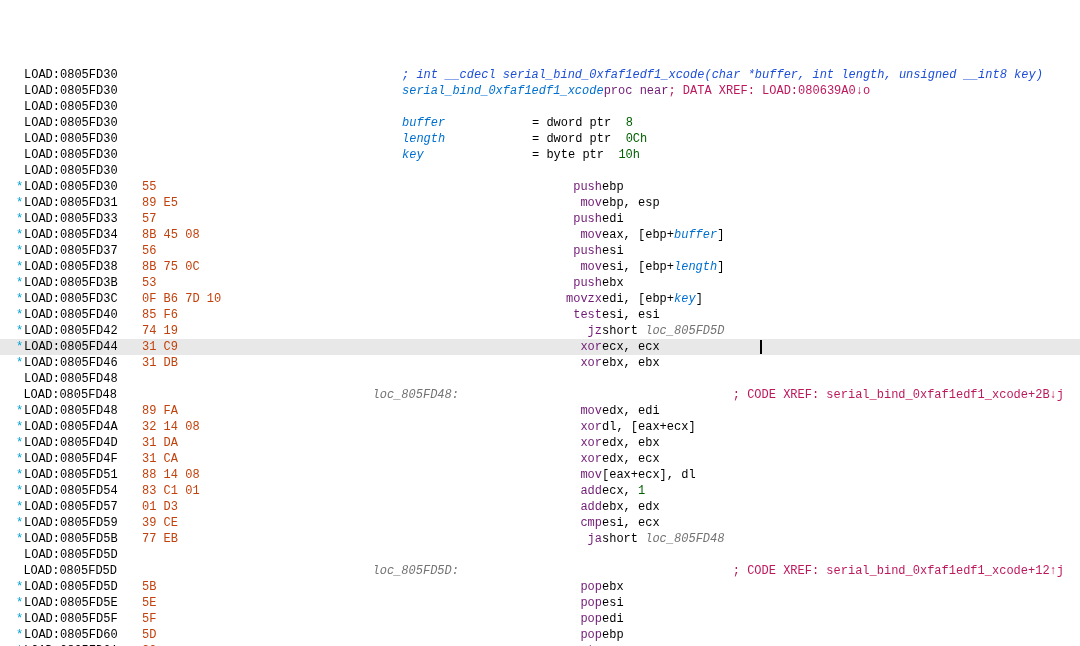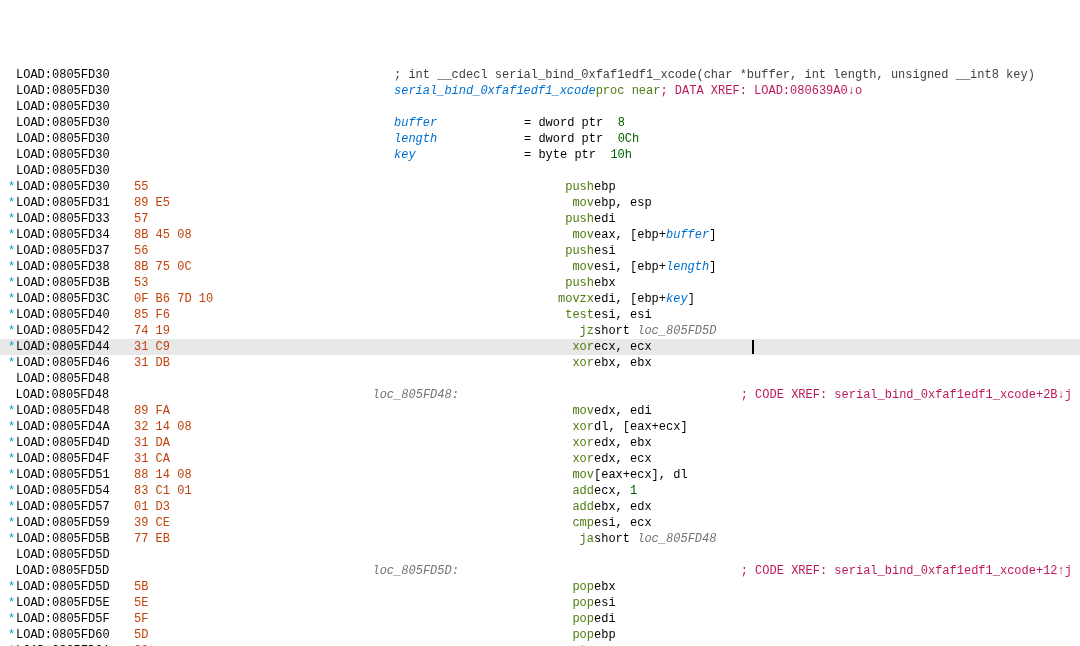--- a/index.html
+++ b/index.html
@@ -7,32 +7,32 @@
     font-family: 'Consolas', 'Monaco', 'Courier New', monospace;
     font-size: 12px;
     background: #ffffff;
     color: #000000;
     white-space: pre;
     line-height: 1.35;
     padding: 2px 0;
   }
   .line {
     display: flex;
-    padding: 0 8px;
+    padding: 0 16px;
     height: 16px;
     align-items: center;
   }
   .line.highlighted {
     background: #e8e8e8;
   }
   .prefix { color: #00a0d0; width: 8px; }
   .seg { color: #000000; }
   .bytes { color: #c2410c; }
-  .comment-blue { color: #404040; }
-  .mnemonic { color: #4d7c0f; }
+  .comment-blue { color: #1d4ed8; font-style: italic; }
+  .mnemonic { color: #701a75; }
   .reg { color: #000000; }
   .key-green { color: #006000; }
   .ident-blue { color: #0070d0; font-style: italic; }
   .label { color: #737373; font-style: italic; }
   .xref { color: #be185d; }
   .caret {
     display:inline-block;
     width:2px;
     height:14px;
     background:#000;

